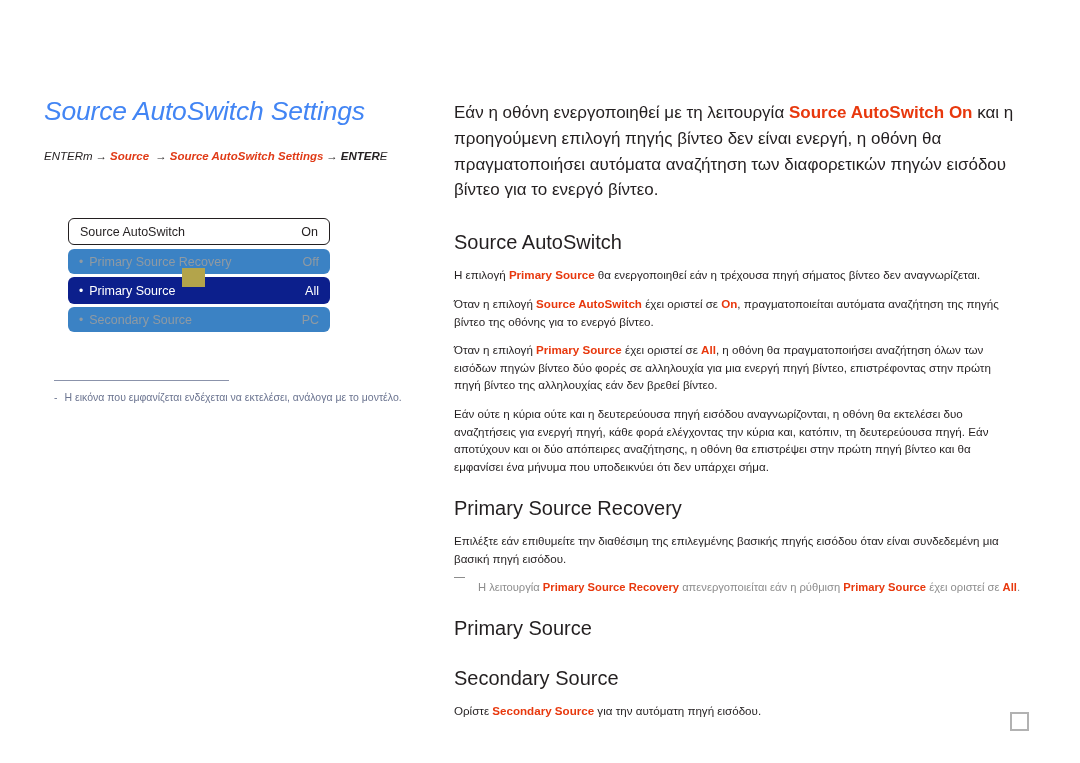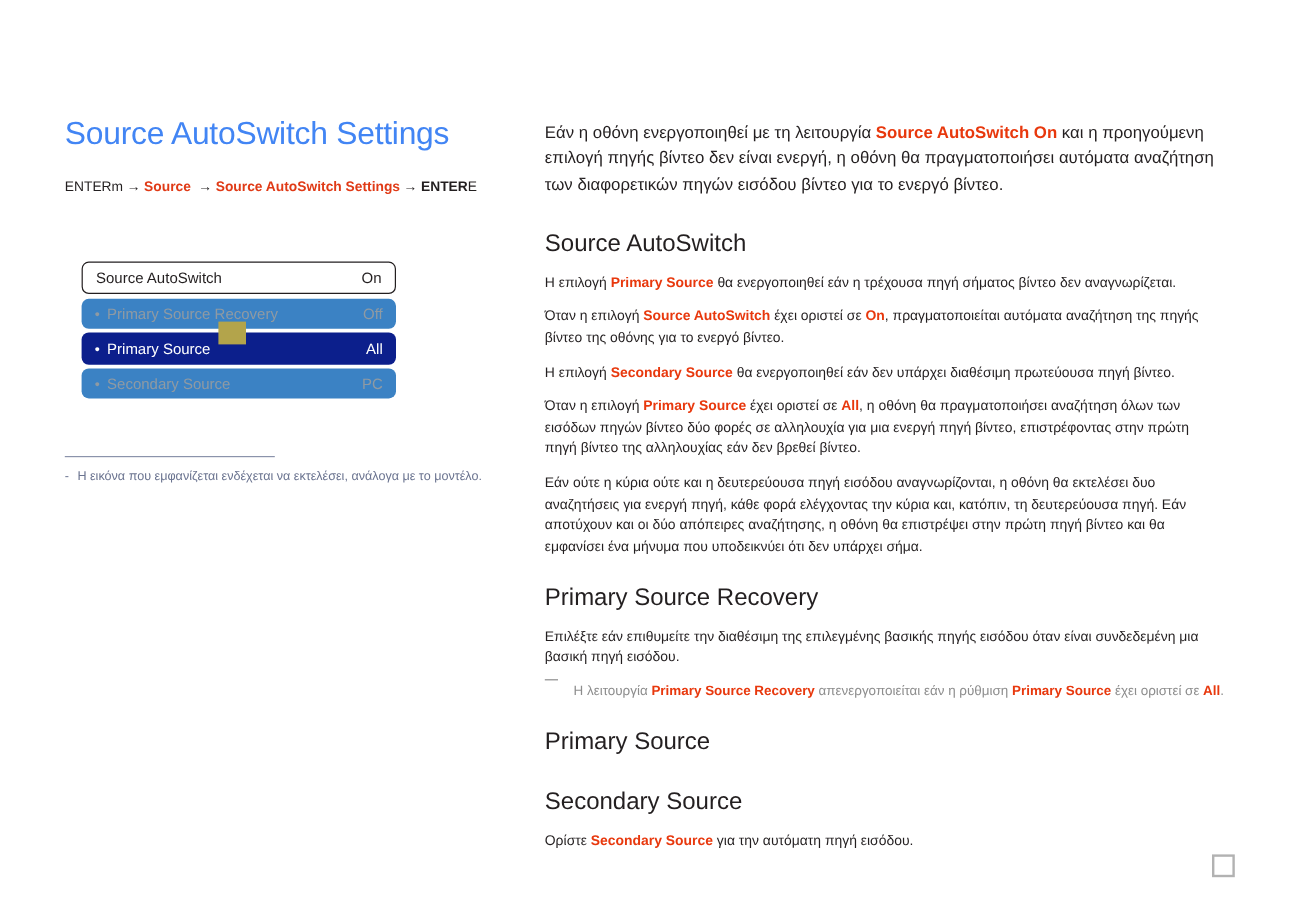--- a/index.html
+++ b/index.html
@@ -13,23 +13,24 @@
     height: 763px;
     position: relative;
     font-family: "Liberation Sans", "DejaVu Sans", sans-serif;
     color: #231f20;
     overflow: hidden;
   }
 
   
   .left-col {
     position: absolute;
-    left: 54px;
+    left: 44px;
     top: 96px;
     width: 370px;
+    font-style: italic;
   }
   .page-title {
     font-size: 26.5px;
     line-height: 1.15;
     font-weight: 400;
     color: #4285f4;
     letter-spacing: -0.2px;
     margin: 0;
     white-space: nowrap;
   }
@@ -116,21 +117,21 @@
   }
 
   
   .right-col {
     position: absolute;
     left: 454px;
     top: 100px;
     width: 566px;
   }
   .intro {
-    font-size: 14px;
+    font-size: 17px;
     line-height: 1.52;
     color: #231f20;
     margin: 0 0 28px 0;
   }
   h2.sec-head {
     font-size: 20px;
     font-weight: 400;
     color: #231f20;
     margin: 0 0 13px 0;
     line-height: 1.1;
@@ -233,21 +234,20 @@
 
   <p class="intro"><span>Εάν η οθόνη ενεργοποιηθεί με τη λειτουργία </span><span class="red">Source AutoSwitch On</span><span> και η προηγούμενη επιλογή πηγής βίντεο δεν είναι ενεργή, η οθόνη θα πραγματοποιήσει αυτόματα αναζήτηση των διαφορετικών πηγών εισόδου βίντεο για το ενεργό βίντεο.</span></p>
 
   <div class="sec-block">
     <h2 class="sec-head">Source AutoSwitch</h2>
 
     <p class="body"><span>Η επιλογή </span><span class="red">Primary Source</span><span> θα ενεργοποιηθεί εάν η τρέχουσα πηγή σήματος βίντεο δεν αναγνωρίζεται.</span></p>
 
     <p class="body"><span>Όταν η επιλογή </span><span class="red">Source AutoSwitch</span><span> έχει οριστεί σε </span><span class="red">On</span><span>, πραγματοποιείται αυτόματα αναζήτηση της πηγής βίντεο της οθόνης για το ενεργό βίντεο.</span></p>
 
-    <p class="body"><span>Η επιλογή </span><span class="red">Secondary Source</span><span> θα ενεργοποιηθεί εάν δεν υπάρχει διαθέσιμη πρωτεύουσα πηγή βίντεο.</span></p>
 
     <p class="body"><span>Όταν η επιλογή </span><span class="red">Primary Source</span><span> έχει οριστεί σε </span><span class="red">All</span><span>, η οθόνη θα πραγματοποιήσει αναζήτηση όλων των εισόδων πηγών βίντεο δύο φορές σε αλληλουχία για μια ενεργή πηγή βίντεο, επιστρέφοντας στην πρώτη πηγή βίντεο της αλληλουχίας εάν δεν βρεθεί βίντεο.</span></p>
 
     <p class="body">Εάν ούτε η κύρια ούτε και η δευτερεύουσα πηγή εισόδου αναγνωρίζονται, η οθόνη θα εκτελέσει δυο αναζητήσεις για ενεργή πηγή, κάθε φορά ελέγχοντας την κύρια και, κατόπιν, τη δευτερεύουσα πηγή. Εάν αποτύχουν και οι δύο απόπειρες αναζήτησης, η οθόνη θα επιστρέψει στην πρώτη πηγή βίντεο και θα εμφανίσει ένα μήνυμα που υποδεικνύει ότι δεν υπάρχει σήμα.</p>
   </div>
 
   <div class="sec-block">
     <h2 class="sec-head">Primary Source Recovery</h2>
     <p class="body">Επιλέξτε εάν επιθυμείτε την διαθέσιμη της επιλεγμένης βασικής πηγής εισόδου όταν είναι συνδεδεμένη μια βασική πηγή εισόδου.</p>
     <p class="note-line"><span class="dash"></span><span>Η λειτουργία </span><span class="red">Primary Source Recovery</span><span> απενεργοποιείται εάν η ρύθμιση </span><span class="red">Primary Source</span><span> έχει οριστεί σε </span><span class="red">All</span><span>.</span></p>

